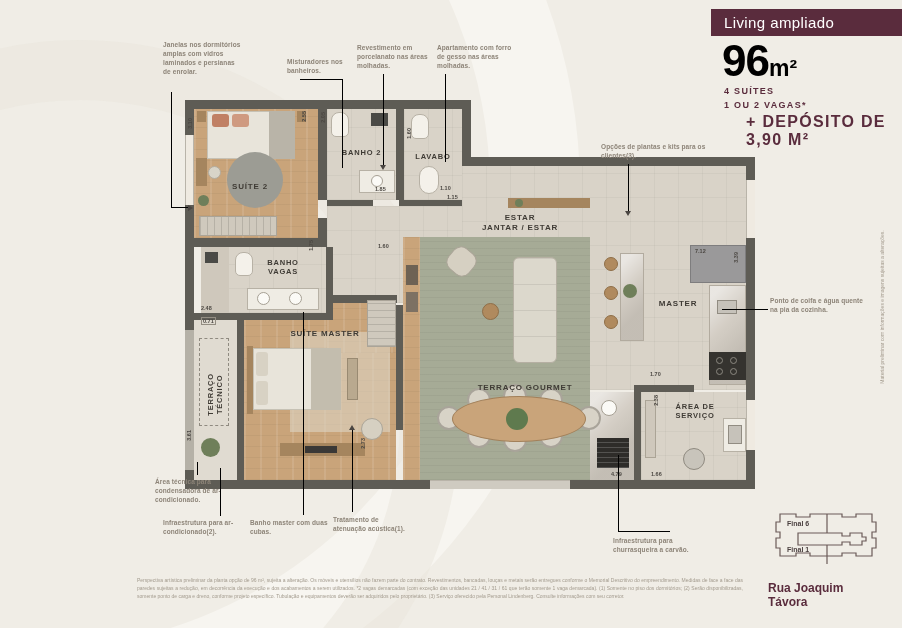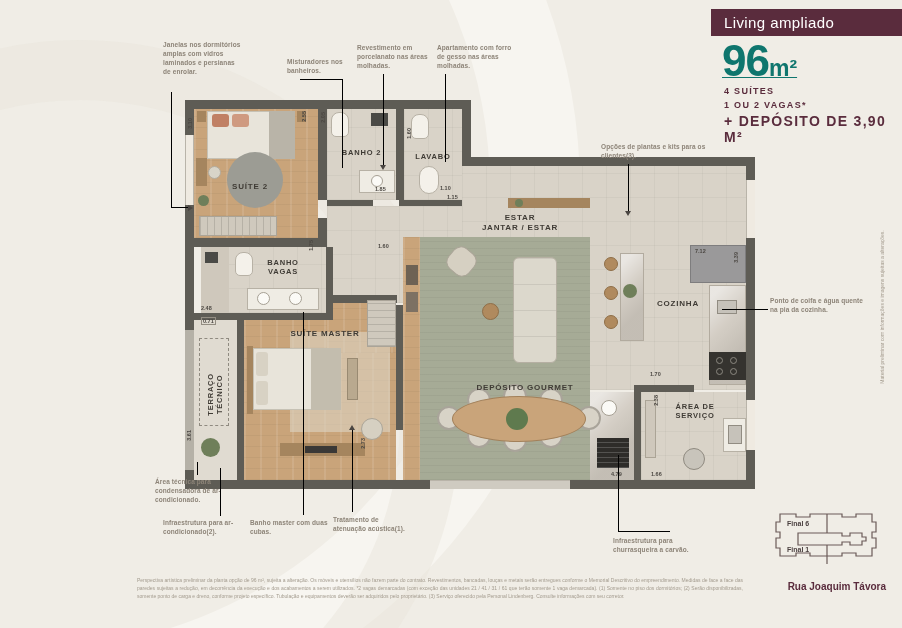--- a/index.html
+++ b/index.html
@@ -5,21 +5,21 @@
   * { margin:0; padding:0; box-sizing:border-box; }
   html,body { width:902px; height:628px; }
   body { position:relative; overflow:hidden; background:#f0ede6; font-family:"Liberation Sans",sans-serif; }
   .abs { position:absolute; }
   .swirl { position:absolute; border-radius:50%; pointer-events:none; }
   .swirl-a { width:1100px; height:1100px; left:-520px; top:-360px; border:90px solid #f7f5f0; }
   .swirl-b { width:760px; height:760px; left:-300px; top:40px; border:60px solid #e9e5dc; opacity:.5; }
   
   .badge { left:711px; top:9px; width:191px; height:27px; background:#5a2c3d; color:#fff;
            font-size:15px; font-weight:500; line-height:27px; padding-left:13px; letter-spacing:.4px; }
-  .area { left:722px; top:36px; color:#0f766e; font-weight:800;text-decoration:underline; }
+  .area { left:722px; top:36px; color:#000000; font-weight:800; }
   .area .v { font-size:44px; letter-spacing:-1px; }
   .area .u { font-size:23px; }
   .spec { color:#5a2c3d; font-weight:700; font-size:9px; letter-spacing:1.3px; }
   
   #plan { left:185px; top:100px; width:570px; height:397px; }
   .wall { position:absolute; background:#5e5c55; }
   .floor { position:absolute; }
   .wood { background:#c9a47a;
           background-image:repeating-linear-gradient(90deg, rgba(255,255,255,.10) 0 2px, transparent 2px 16px),
                            repeating-linear-gradient(0deg, rgba(0,0,0,.04) 0 1px, transparent 1px 11px); }
@@ -36,35 +36,35 @@
   .dimv { writing-mode:vertical-rl; transform:rotate(180deg); }
   .furn { position:absolute; }
   .round { border-radius:50%; }
   .ann { position:absolute; font-size:6.5px; font-weight:600; color:#8d8478; line-height:1.4; letter-spacing:.1px; }
   .cline { position:absolute; border-color:#4a4541; }
   .arr { position:absolute; width:0; height:0; }
   .sidenote { position:absolute; left:798px; top:302px; width:172px; height:10px; transform:rotate(-90deg);
               font-size:5px; color:#a59d90; text-align:center; }
   .disclaimer { position:absolute; left:137px; top:577px; width:606px; font-size:5px; line-height:1.55; color:#a39b8e; text-align:justify; }
   .kp-label { position:absolute; font-size:7px; font-weight:700; color:#4a3f3f; }
-  .kp-street { position:absolute; left:768px; top:581px; width:118px; text-align:right; font-size:10px; font-weight:700; color:#5a2c3d; }
+  .kp-street { position:absolute; left:768px; top:581px; width:118px; text-align:left; font-size:12px; font-weight:700; color:#5a2c3d; }
 </style>
 </head>
 <body>
 
 <div class="swirl swirl-a"></div>
 <div class="swirl swirl-b"></div>
 
 <div class="abs badge">Living ampliado</div>
 <div class="abs area">
   <span class="v">96</span><span class="u">m²</span>
 </div>
 <div class="abs spec" style="left:724px; top:86px;">4 SUÍTES</div>
 <div class="abs spec" style="left:724px; top:100px;">1 OU 2 VAGAS*</div>
-<div class="abs spec" style="left:724px; top:113px; font-size:14px;">+ DEPÓSITO DE 3,90 M²</div>
+<div class="abs spec" style="left:746px; top:113px; font-size:16px;">+ DEPÓSITO DE 3,90 M²</div>
 
 <div id="plan" class="abs">
 
   <div class="floor wood" style="left:9px; top:9px; width:124px; height:129px;"></div>
   <div class="floor tile" style="left:142px; top:9px; width:69px; height:91px;"></div>
   <div class="floor tile" style="left:219px; top:9px; width:58px; height:91px;"></div>
   <div class="floor tile" style="left:142px; top:106px; width:135px; height:97px;"></div>
   <div class="floor tile" style="left:277px; top:66px; width:284px; height:224px;"></div>
   <div class="floor tile" style="left:16px; top:147px; width:125px; height:66px;"></div>
   <div class="floor tile2" style="left:9px; top:220px; width:43px; height:160px;"></div>
@@ -174,33 +174,33 @@
   <div class="furn round" style="left:419px; top:186px; width:14px; height:14px; background:#b08a5e; border:1px solid #8e6e48;"></div>
   <div class="furn round" style="left:419px; top:215px; width:14px; height:14px; background:#b08a5e; border:1px solid #8e6e48;"></div>
   <div class="furn marble" style="left:524px; top:185px; width:37px; height:100px; border:1px solid #b2ab9f;"></div>
   <div class="furn" style="left:532px; top:200px; width:20px; height:14px; background:#c6c2ba; border:1px solid #918c82;"></div>
   <div class="furn" style="left:524px; top:252px; width:37px; height:28px; background:#35332f;"></div>
   <div class="furn round" style="left:531px; top:257px; width:7px; height:7px; border:1px solid #8b8880;"></div>
   <div class="furn round" style="left:545px; top:257px; width:7px; height:7px; border:1px solid #8b8880;"></div>
   <div class="furn round" style="left:531px; top:268px; width:7px; height:7px; border:1px solid #8b8880;"></div>
   <div class="furn round" style="left:545px; top:268px; width:7px; height:7px; border:1px solid #8b8880;"></div>
   <div class="furn" style="left:505px; top:145px; width:56px; height:38px; background:#9a999a; border:1px solid #7e7d7e;"></div>
-  <div class="rlabel" style="left:455px; top:199px; width:76px;">COZINHA</div>
+  <div class="rlabel" style="left:455px; top:199px; width:76px;">MASTER</div>
 
   <div class="furn round" style="left:252px; top:306px; width:24px; height:24px; background:#d8d3c7; border:2px solid #a9a49a;"></div>
   <div class="furn round" style="left:392px; top:306px; width:24px; height:24px; background:#d8d3c7; border:2px solid #a9a49a;"></div>
   <div class="furn round" style="left:282px; top:288px; width:24px; height:24px; background:#d8d3c7; border:2px solid #a9a49a;"></div>
   <div class="furn round" style="left:318px; top:284px; width:24px; height:24px; background:#d8d3c7; border:2px solid #a9a49a;"></div>
   <div class="furn round" style="left:354px; top:288px; width:24px; height:24px; background:#d8d3c7; border:2px solid #a9a49a;"></div>
   <div class="furn round" style="left:282px; top:324px; width:24px; height:24px; background:#d8d3c7; border:2px solid #a9a49a;"></div>
   <div class="furn round" style="left:318px; top:328px; width:24px; height:24px; background:#d8d3c7; border:2px solid #a9a49a;"></div>
   <div class="furn round" style="left:354px; top:324px; width:24px; height:24px; background:#d8d3c7; border:2px solid #a9a49a;"></div>
   <div class="furn" style="left:267px; top:296px; width:134px; height:46px; background:#c9a47a; border:1px solid #a2805a; border-radius:50%;"></div>
   <div class="furn round" style="left:321px; top:308px; width:22px; height:22px; background:#5f7a4e;"></div>
-  <div class="rlabel" style="left:260px; top:283px; width:160px;">DEPÓSITO GOURMET</div>
+  <div class="rlabel" style="left:260px; top:283px; width:160px;">TERRAÇO GOURMET</div>
 
   <div class="furn round" style="left:416px; top:300px; width:16px; height:16px; background:#fbfaf6; border:1px solid #a6a094;"></div>
   <div class="furn" style="left:412px; top:338px; width:32px; height:30px; background:#2e2c29; background-image:repeating-linear-gradient(0deg, rgba(255,255,255,.18) 0 1px, transparent 1px 5px);"></div>
 
   <div class="furn" style="left:460px; top:300px; width:11px; height:58px; background:#cfc8bc; border:1px solid #aba496;"></div>
   <div class="furn" style="left:538px; top:318px; width:23px; height:34px; background:#efece4; border:1px solid #b7b1a5;"></div>
   <div class="furn" style="left:543px; top:325px; width:14px; height:19px; background:#c6c2ba; border:1px solid #918c82;"></div>
   <div class="furn round" style="left:498px; top:348px; width:22px; height:22px; background:#c8c4bb; border:1px solid #8f8a80;"></div>
   <div class="rlabel sm" style="left:470px; top:302px; width:80px;">
     <div>ÁREA DE</div>

